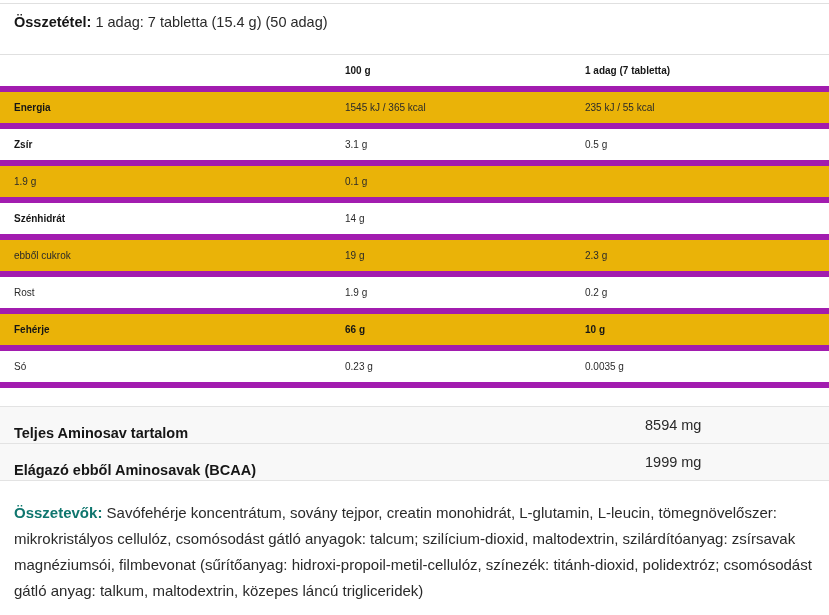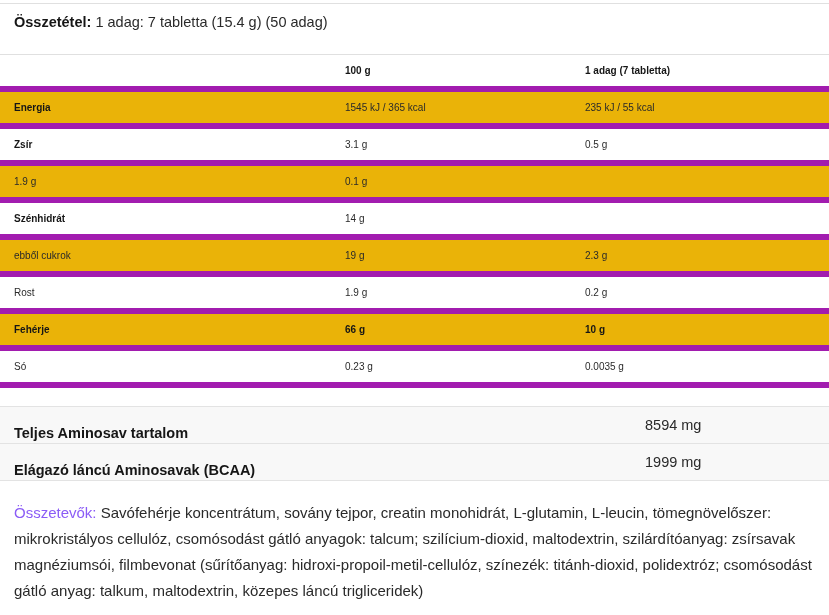--- a/index.html
+++ b/index.html
@@ -56,21 +56,21 @@
 
   
   .ingredients {
     margin-top: 19px;
     padding-left: 14px;
     width: 812px;
     font-size: 15px;
     line-height: 26px;
     color: #2a2a2a;
   }
-  .ingredients .lbl { font-weight: 400; color: #8b5cf6; }
+  .ingredients .lbl { font-weight: 700; color: #0f766e; }
 </style>
 </head>
 <body>
 
 <div class="wrap">
 
   <div class="top-note">
     <span class="lbl">Összetétel:</span>
     <span>1 adag: 7 tabletta (15.4 g) (50 adag)</span>
   </div>
@@ -133,21 +133,21 @@
 
   <div class="atable">
 
     <div class="arow shade">
       <div class="alabel">Teljes Aminosav tartalom</div>
       <div>8594 mg</div>
     </div>
 
 
     <div class="arow shade">
-      <div class="alabel">Elágazó láncú Aminosavak (BCAA)</div>
+      <div class="alabel">Elágazó ebből Aminosavak (BCAA)</div>
       <div>1999 mg</div>
     </div>
 
   </div>
 
   <p class="ingredients">
     <span class="lbl">Összetevők:</span>
     <span>Savófehérje koncentrátum, sovány tejpor, creatin monohidrát, L-glutamin, L-leucin, tömegnövelőszer: mikrokristályos cellulóz, csomósodást gátló anyagok: talcum; szilícium-dioxid, maltodextrin, szilárdítóanyag: zsírsavak magnéziumsói, filmbevonat (sűrítőanyag: hidroxi-propoil-metil-cellulóz, színezék: titánh-dioxid, polidextróz; csomósodást gátló anyag: talkum, maltodextrin, közepes láncú trigliceridek)</span>
   </p>
 

